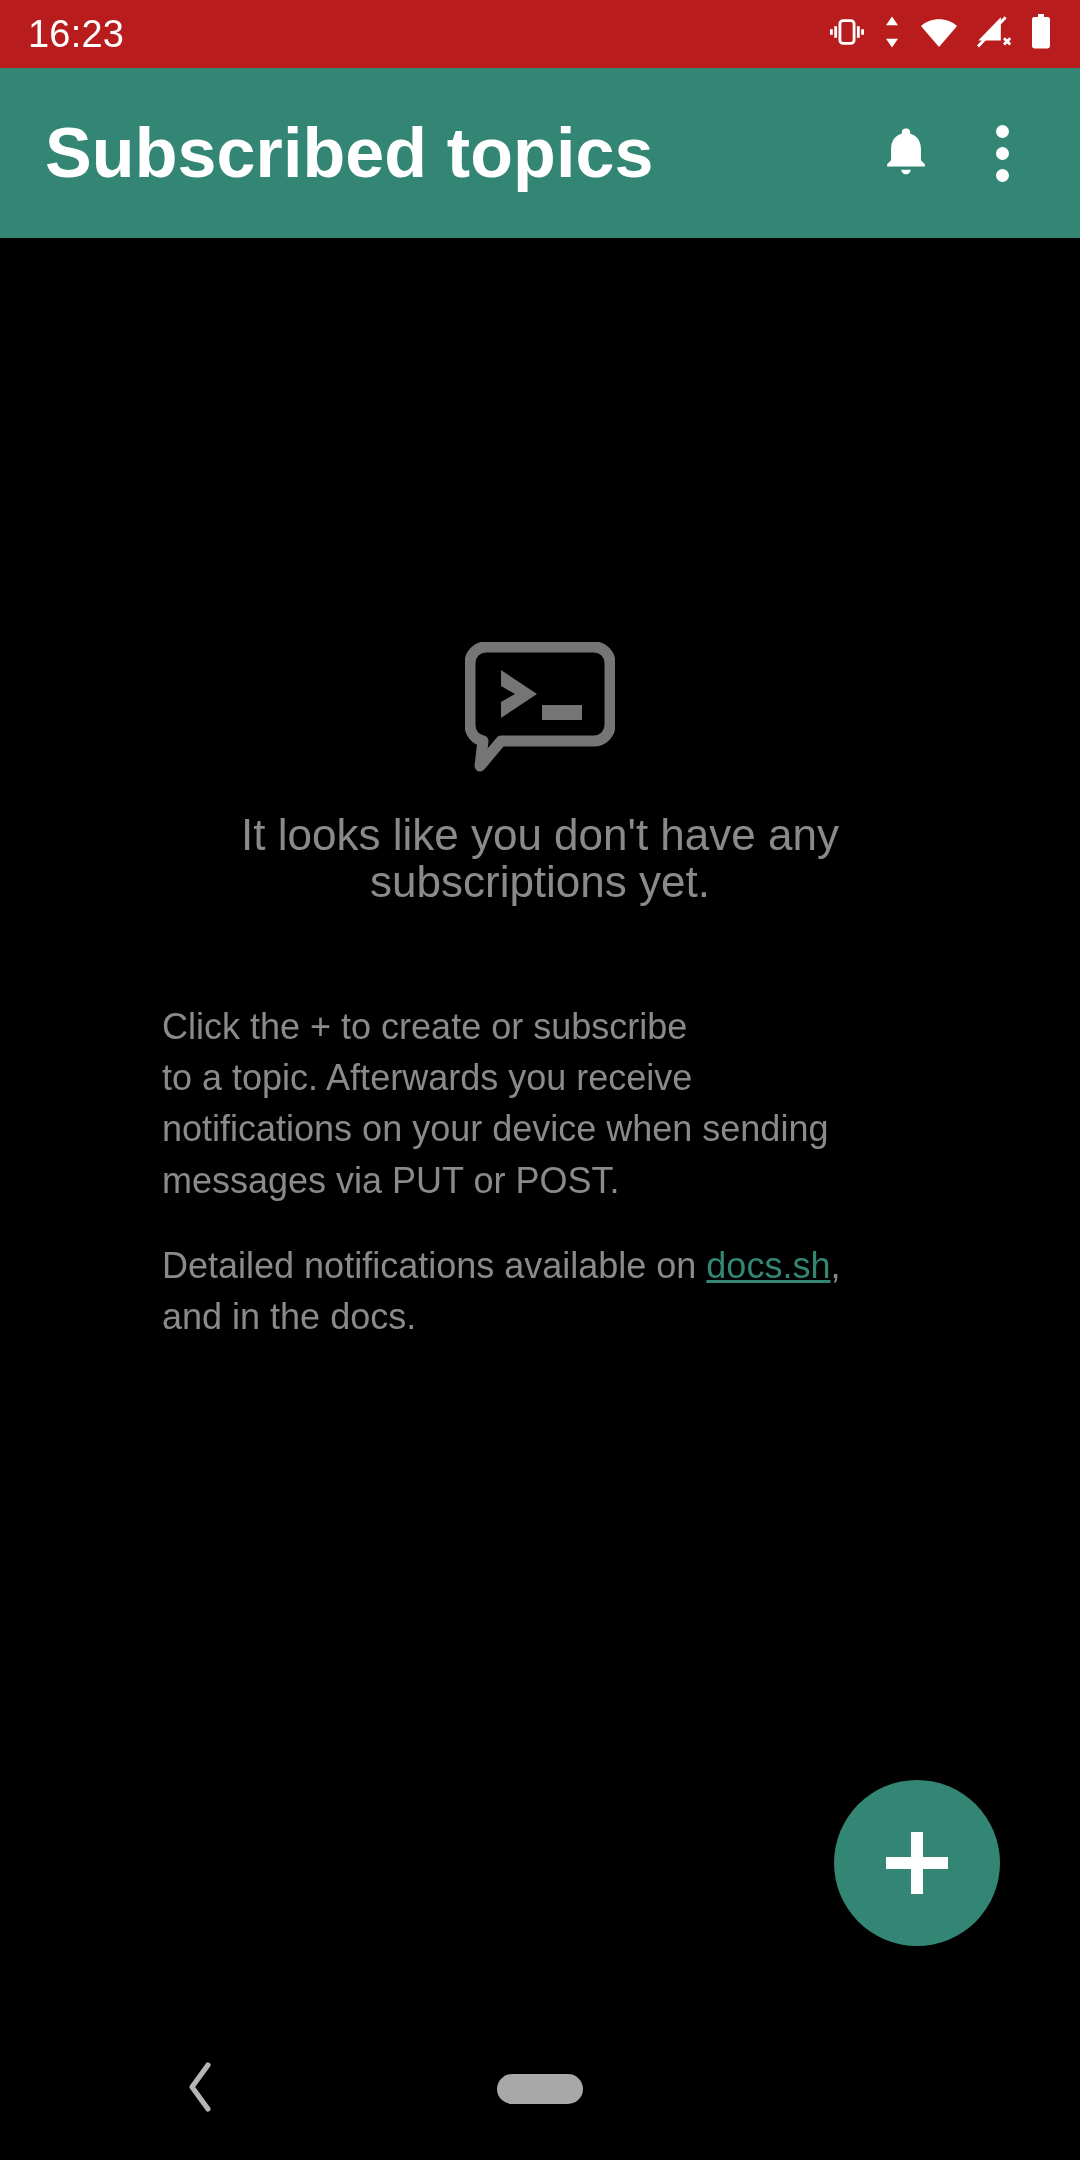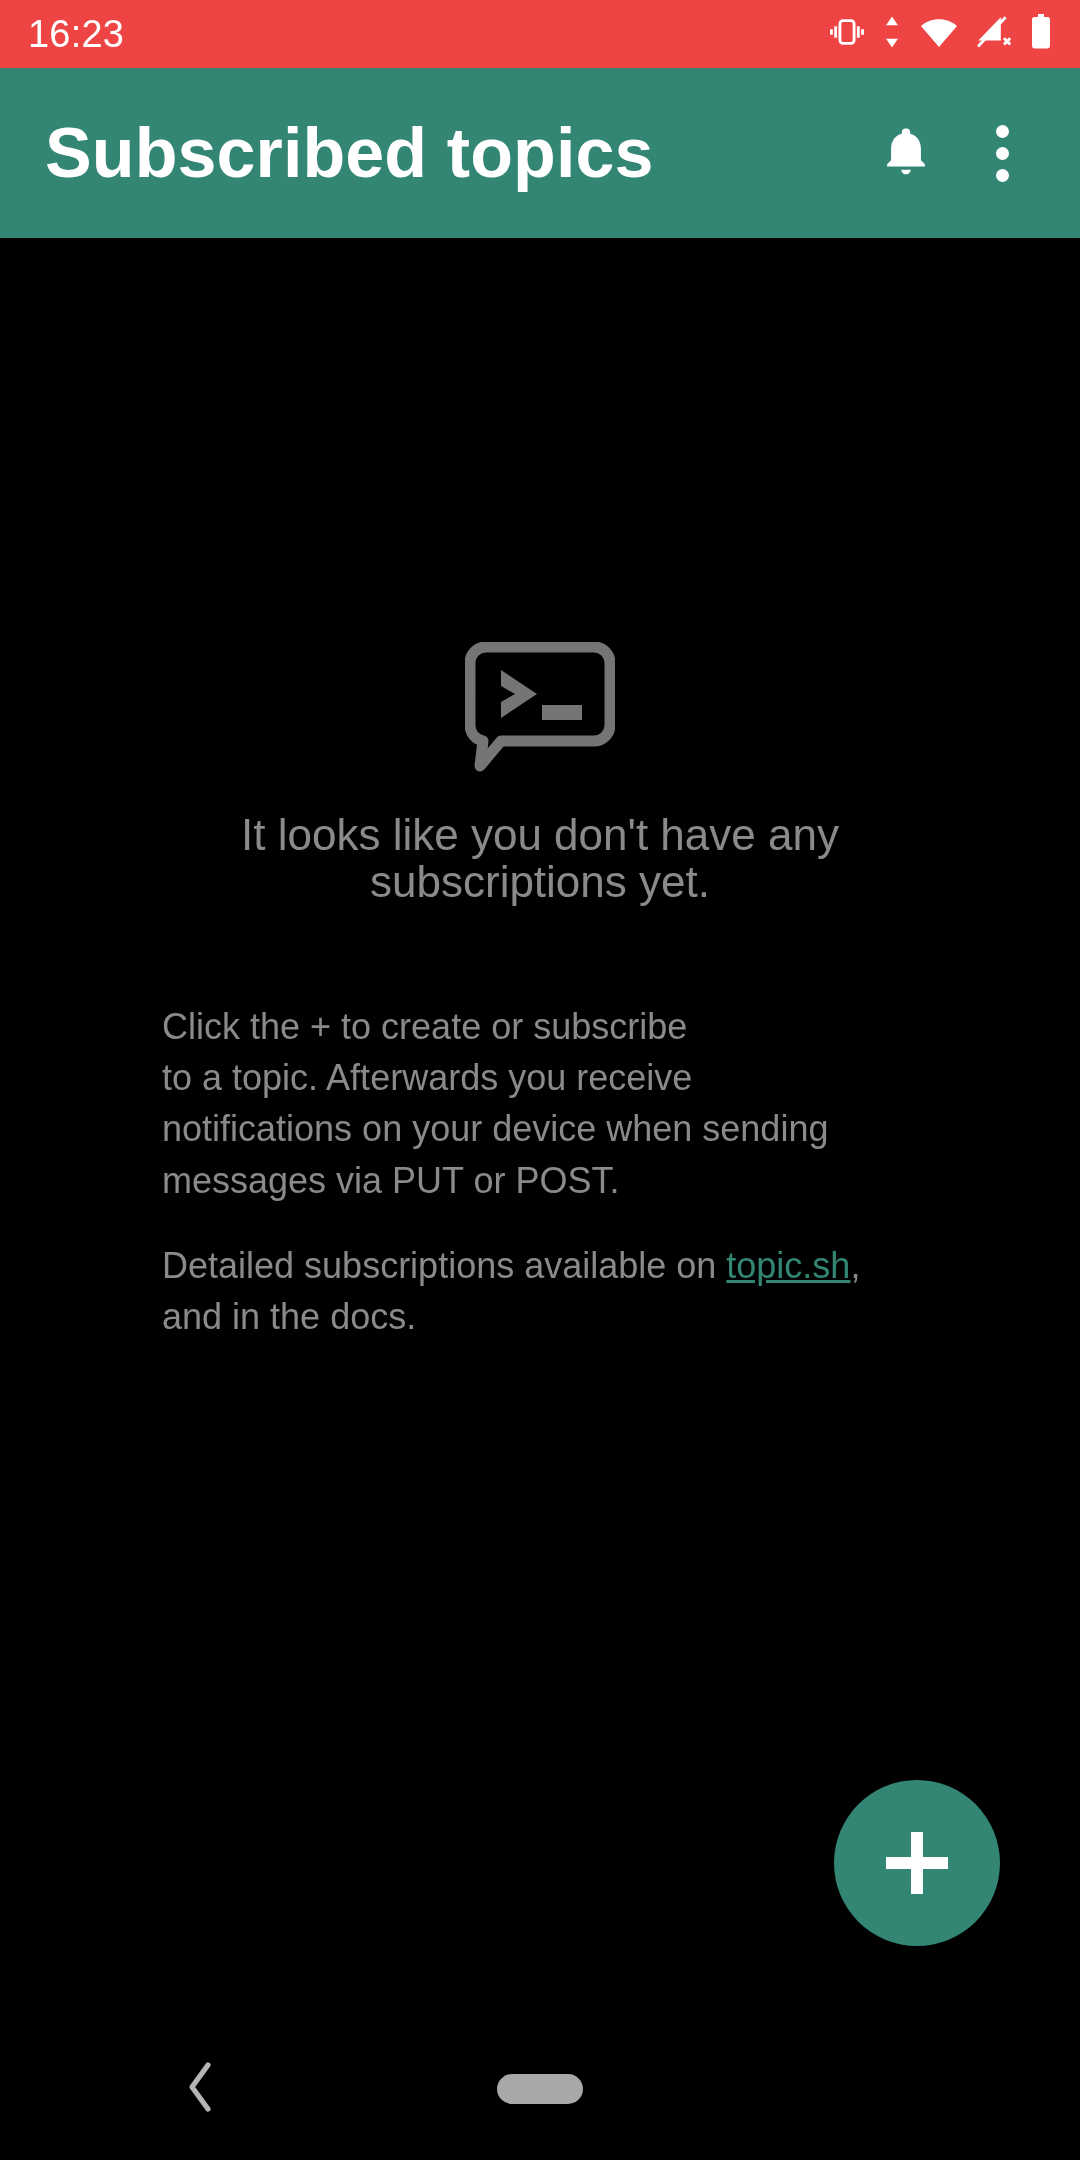--- a/index.html
+++ b/index.html
@@ -14,21 +14,21 @@
     overflow: hidden;
     position: relative;
   }
 
   
   #status-bar {
     position: absolute;
     top: 0; left: 0;
     width: 1080px;
     height: 68px;
-    background: #ef4444;
+    background: #b91c1c;
     display: flex;
     align-items: center;
     justify-content: space-between;
     box-sizing: border-box;
     padding: 0 26px 0 28px;
     z-index: 6;
   }
   #status-clock {
     color: #ffffff;
     font-size: 38px;
@@ -287,21 +287,21 @@
       </span>
     </div>
 
     <div id="empty-heading">It looks like you don't have any subscriptions yet.</div>
 
     <div id="empty-body">
       <p class="body-para">Click the + to create or subscribe
 to a topic. Afterwards you receive
 notifications on your device when sending
 messages via PUT or POST.</p>
-      <p class="body-para"><span>Detailed subscriptions available on </span><a class="inline-link" href="#">topic.sh</a><span>,
+      <p class="body-para"><span>Detailed notifications available on </span><a class="inline-link" href="#">docs.sh</a><span>,
 and in the docs.</span></p>
     </div>
 
   </div>
 
 </div>
 
 <div id="fab">
   <span id="fab-plus"></span>
 </div>

